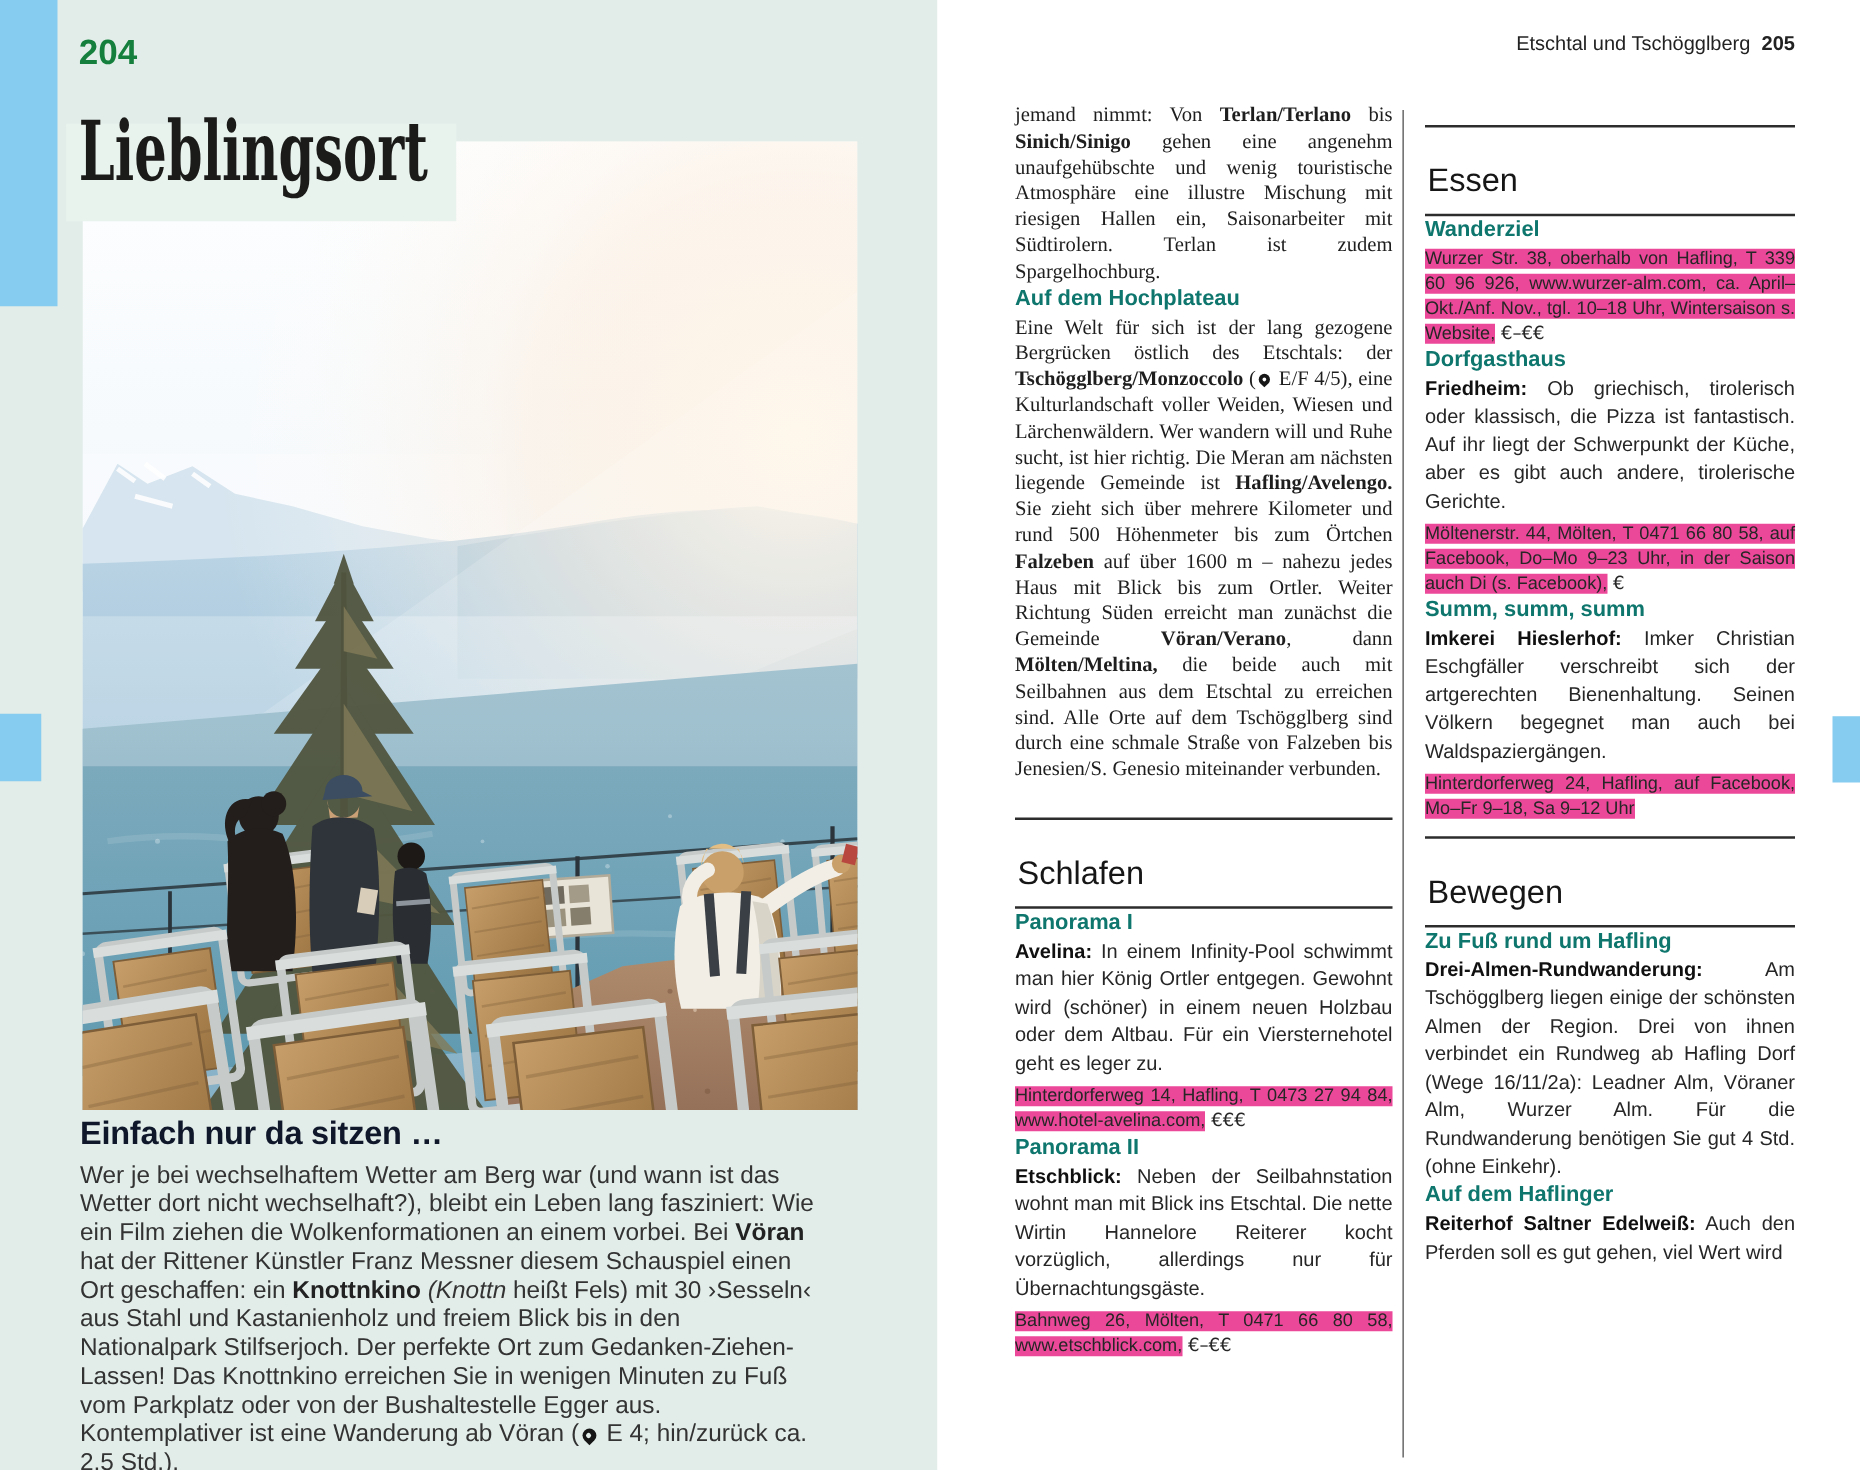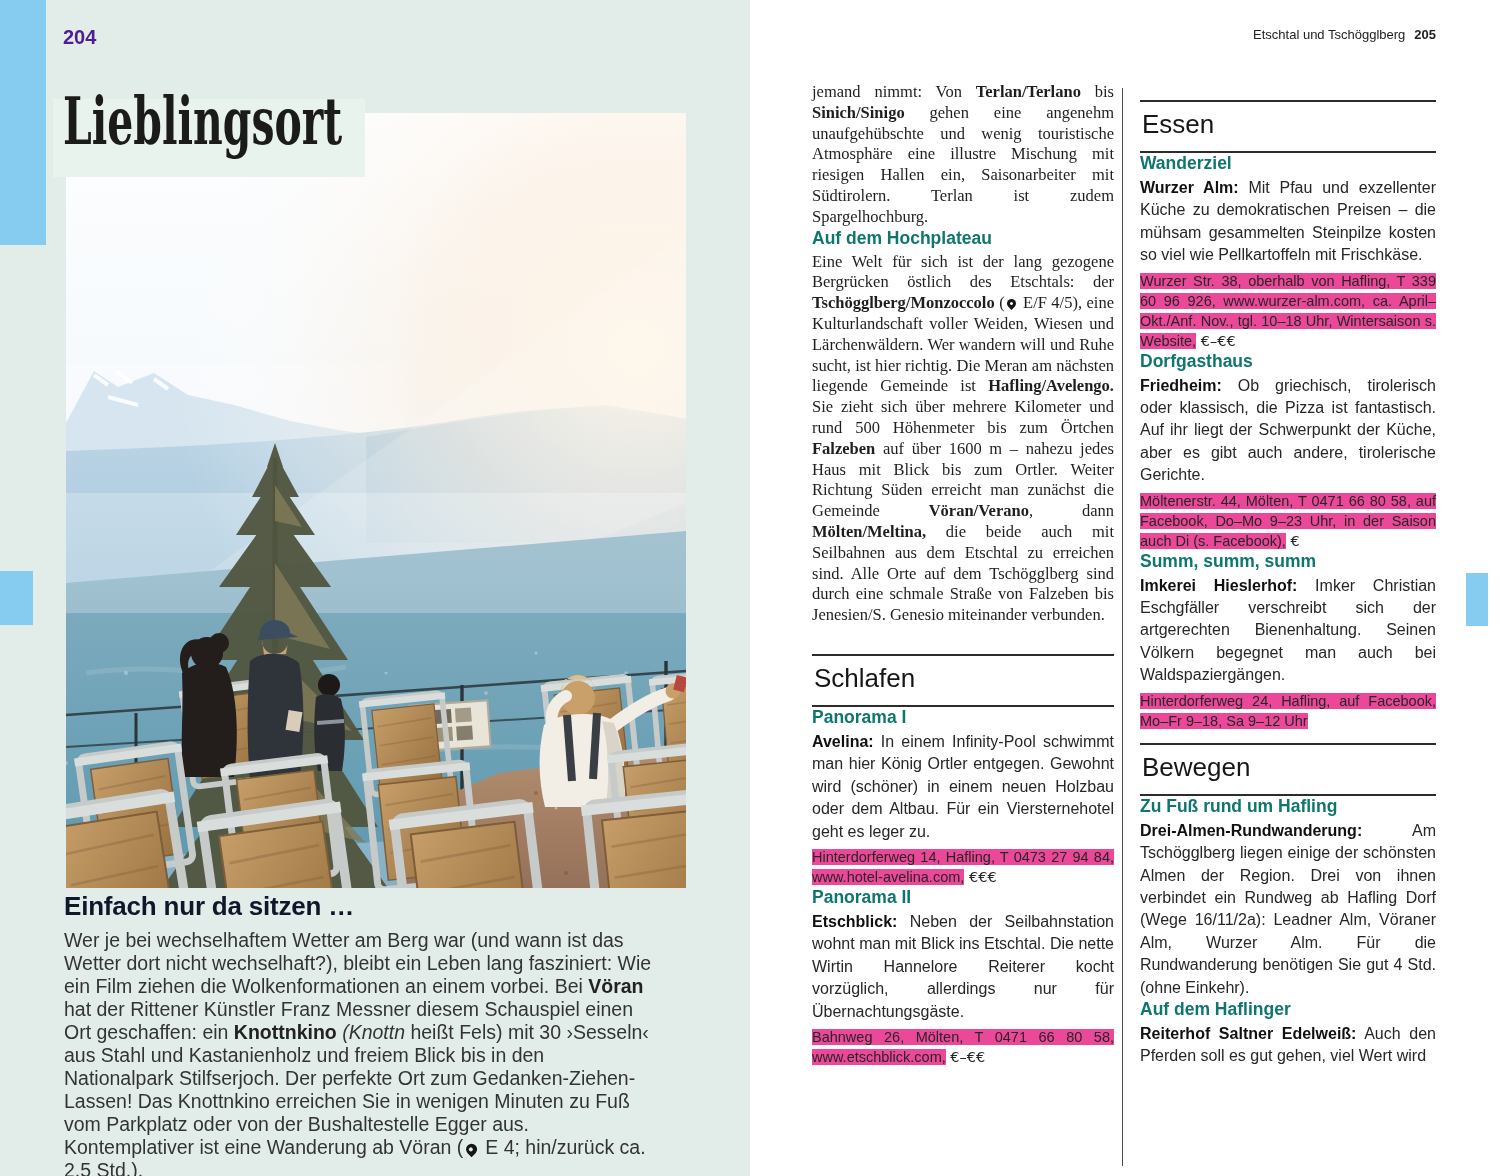--- a/index.html
+++ b/index.html
@@ -6,52 +6,52 @@
   body{width:1500px;height:1176px;position:relative;background:#ffffff;overflow:hidden;
        font-family:"Liberation Sans",sans-serif;}
   .sheet{position:absolute;inset:0;}
 
   
   .page-left{position:absolute;left:0;top:0;width:750px;height:1176px;background:#e2ede9;}
   .tab{position:absolute;background:#85ccf0;}
   .tab-top{left:0;top:0;width:46px;height:245px;}
   .tab-mid{left:0;top:571px;width:33px;height:54px;}
   .tab-right{left:1466px;top:573px;width:22px;height:53px;}
-  .pagenum{position:absolute;left:63px;top:26px;font-weight:700;font-size:20px;color:#4c1d95;}
+  .pagenum{position:absolute;left:63px;top:26px;font-weight:700;font-size:28px;color:#15803d;}
   .photo-wrap{position:absolute;left:66px;top:113px;width:620px;height:775px;z-index:1;}
   .photo-wrap svg{display:block;width:100%;height:100%;}
   .title-box{position:absolute;left:53px;top:99px;width:312px;height:78px;background:#e9f3ee;z-index:2;}
   .title{position:absolute;left:63px;top:84px;margin:0;z-index:3;color:#1b1b19;
          font:700 66px/74px "DejaVu Serif",serif;transform:scaleX(.62);transform-origin:0 50%;white-space:nowrap;}
   .lheading{position:absolute;left:64px;top:891px;margin:0;font:700 26px/30px "Liberation Sans",sans-serif;
             color:#0f172a;letter-spacing:-.2px;}
   .lbody{position:absolute;left:64px;top:929px;width:594px;margin:0;
          font:19.5px/23px "Liberation Sans",sans-serif;color:#333;text-align:left;}
   .lbody .b{font-weight:700;color:#222;}
   .lbody .i{font-style:italic;}
 
   
   .page-right{position:absolute;left:750px;top:0;width:750px;height:1176px;background:#fff;}
-  .rp-header{position:absolute;right:64px;top:27px;font-size:13px;color:#222;}
+  .rp-header{position:absolute;right:64px;top:27px;font-size:16px;color:#222;}
   .pagenum-r{font-weight:700;margin-left:9px;}
   .divider{position:absolute;left:372px;top:88px;width:1px;height:1078px;background:#4a4a4a;}
   .col{position:absolute;}
   .col1{left:62px;top:82px;width:302px;}   
   .col2{left:390px;top:100px;width:296px;} 
 
   .serif{font:16.5px/20.8px "Liberation Serif",serif;text-align:justify;color:#1e1e1e;margin:0;}
   .serif .b{font-weight:700;}
   h3.blue{font:700 17.5px/20px "Liberation Sans",sans-serif;color:#0f766e;margin:0 0 4px;}
   .listing{font:16px/22.4px "Liberation Sans",sans-serif;text-align:justify;color:#262626;margin:0;}
   .listing .b{font-weight:700;color:#101010;}
   .addr{font:14.5px/20px "Liberation Sans",sans-serif;text-align:justify;color:#262626;margin:0;}
   .addr .hl{background:#ec4899;}
   .euro{font-family:"DejaVu Sans",sans-serif;}
   .section-head{border-top:2px solid #2c2c2c;border-bottom:2px solid #2c2c2c;
-                padding:8px 2px 13px;font:400 26px/28px "Liberation Sans",sans-serif;color:#161616;}
+                padding:28px 2px 13px;font:400 26px/28px "Liberation Sans",sans-serif;color:#161616;}
 
   .mt2{margin-top:2px;}.mt4{margin-top:4px;}.mt12{margin-top:12px;}.mt13{margin-top:13px;}
   .mt14{margin-top:14px;}.mt16{margin-top:16px;}.mt18{margin-top:18px;}.mt28{margin-top:28px;}
   .mt36{margin-top:36px;}.mt38{margin-top:38px;}
 
   
   .pin{display:inline-block;width:.55em;height:.55em;background:#161616;border-radius:50% 50% 50% 0;
        transform:rotate(-45deg);margin:0 .18em 0 .12em;position:relative;top:.02em;}
   .pin::after{content:"";position:absolute;left:50%;top:50%;width:.2em;height:.2em;margin:-.1em 0 0 -.1em;
        border-radius:50%;background:#fff;}
@@ -273,21 +273,20 @@
 
       <h3 class="blue mt14">Panorama II</h3>
       <p class="listing mt2"><span class="b">Etschblick:</span><span> Neben der Seilbahnstation wohnt man mit Blick ins Etschtal. Die nette Wirtin Hannelore Reiterer kocht vorzüglich, allerdings nur für Übernachtungsgäste.</span></p>
       <p class="addr mt4"><span class="hl">Bahnweg 26, Mölten, T 0471 66 80 58, www.etschblick.com,</span><span class="euro"> €–€€</span></p>
     </div>
 
     <div class="col col2">
       <div class="section-head">Essen</div>
 
       <h3 class="blue mt14">Wanderziel</h3>
-      <p class="listing mt2"><span class="b">Wurzer Alm:</span><span> Mit Pfau und exzellenter Küche zu demokratischen Preisen – die mühsam gesammelten Steinpilze kosten so viel wie Pellkartoffeln mit Frischkäse.</span></p>
       <p class="addr mt4"><span class="hl">Wurzer Str. 38, oberhalb von Hafling, T 339 60 96 926, www.wurzer-alm.com, ca. April–Okt./Anf. Nov., tgl. 10–18 Uhr, Wintersaison s. Website,</span><span class="euro"> €–€€</span></p>
 
       <h3 class="blue mt16">Dorfgasthaus</h3>
       <p class="listing mt2"><span class="b">Friedheim:</span><span> Ob griechisch, tirolerisch oder klassisch, die Pizza ist fantastisch. Auf ihr liegt der Schwerpunkt der Küche, aber es gibt auch andere, tirolerische Gerichte.</span></p>
       <p class="addr mt4"><span class="hl">Möltenerstr. 44, Mölten, T 0471 66 80 58, auf Facebook, Do–Mo 9–23 Uhr, in der Saison auch Di (s. Facebook),</span><span class="euro"> €</span></p>
 
 
       <h3 class="blue mt13">Summ, summ, summ</h3>
       <p class="listing mt2"><span class="b">Imkerei Hieslerhof:</span><span> Imker Christian Eschgfäller verschreibt sich der artgerechten Bienenhaltung. Seinen Völkern begegnet man auch bei Waldspaziergängen.</span></p>
       <p class="addr mt4"><span class="hl">Hinterdorferweg 24, Hafling, auf Facebook, Mo–Fr 9–18, Sa 9–12 Uhr</span></p>

